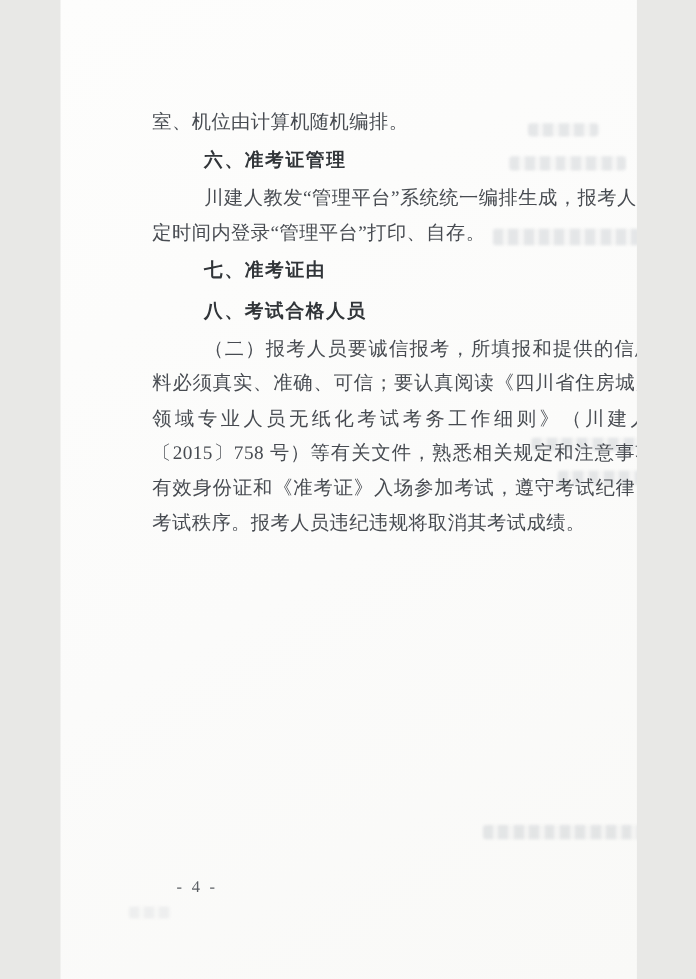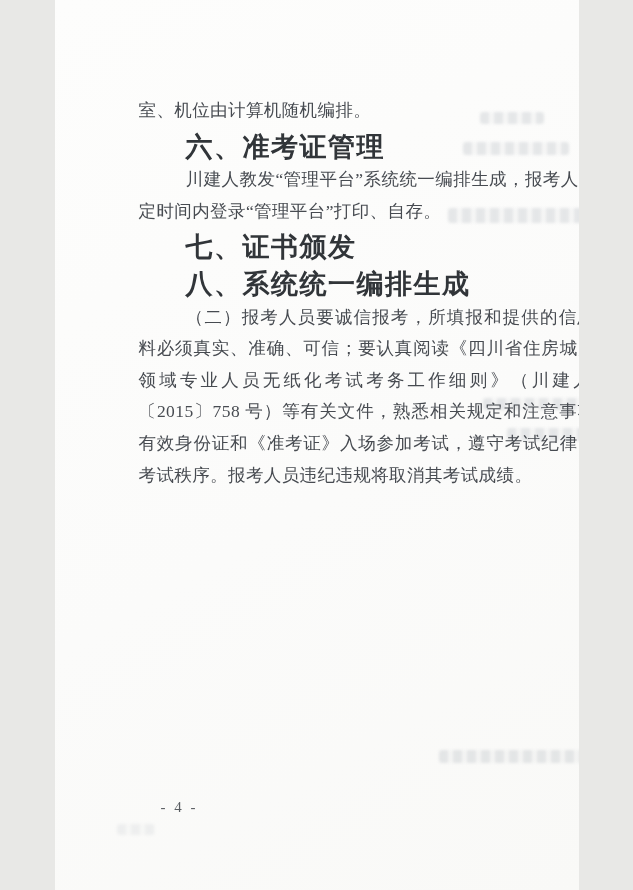--- a/index.html
+++ b/index.html
@@ -15,23 +15,23 @@
     position:absolute;left:84px;top:95px;width:494px;
     color:#474b51;
     font-size:17.5px;line-height:31.6px;
     text-align:justify;
     letter-spacing:0.4px;
   }
   .content p{margin:0;text-indent:2.7em;}
   .content p.para-cont{text-indent:0;}
   .content h3.heading{
     margin:5px 0 1px 47px;
-    font-family:Liberation Serif, serif;
+    font-family:Liberation Mono, monospace;
     font-weight:700;
-    font-size:27px;
+    font-size:17px;
     line-height:31.6px;
     color:#313539;
     letter-spacing:1.5px;
     text-indent:0;
   }
   .page-number{
     position:absolute;left:106px;top:799px;
     font-size:15px;color:#5a5e63;letter-spacing:2.5px;
   }
   
@@ -62,19 +62,19 @@
   <div class="smudge s3"></div>
   <div class="smudge s4"></div>
   <div class="smudge s5"></div>
   <div class="smudge s6"></div>
   <div class="smudge s7"></div>
 
   <div class="content" id="doc-body">
       <p class="para-cont">室、机位由计算机随机编排。</p>
       <h3 class="heading">六、准考证管理</h3>
       <p class="para">川建人教发“管理平台”系统统一编排生成，报考人员在规定时间内登录“管理平台”打印、自存。</p>
-      <h3 class="heading">七、证书颁发</h3>
-      <h3 class="heading">八、系统统一编排生成</h3>
+      <h3 class="heading">七、准考证由</h3>
+      <h3 class="heading">八、考试合格人员</h3>
       <p class="para">（二）报考人员要诚信报考，所填报和提供的信息和材料必须真实、准确、可信；要认真阅读《四川省住房城乡建设领域专业人员无纸化考试考务工作细则》（川建人教发〔2015〕758 号）等有关文件，熟悉相关规定和注意事项，凭有效身份证和《准考证》入场参加考试，遵守考试纪律，维护考试秩序。报考人员违纪违规将取消其考试成绩。</p>
     </div>
 
   <div class="page-number">- 4 -</div>
 </div>
 
 </body></html>

